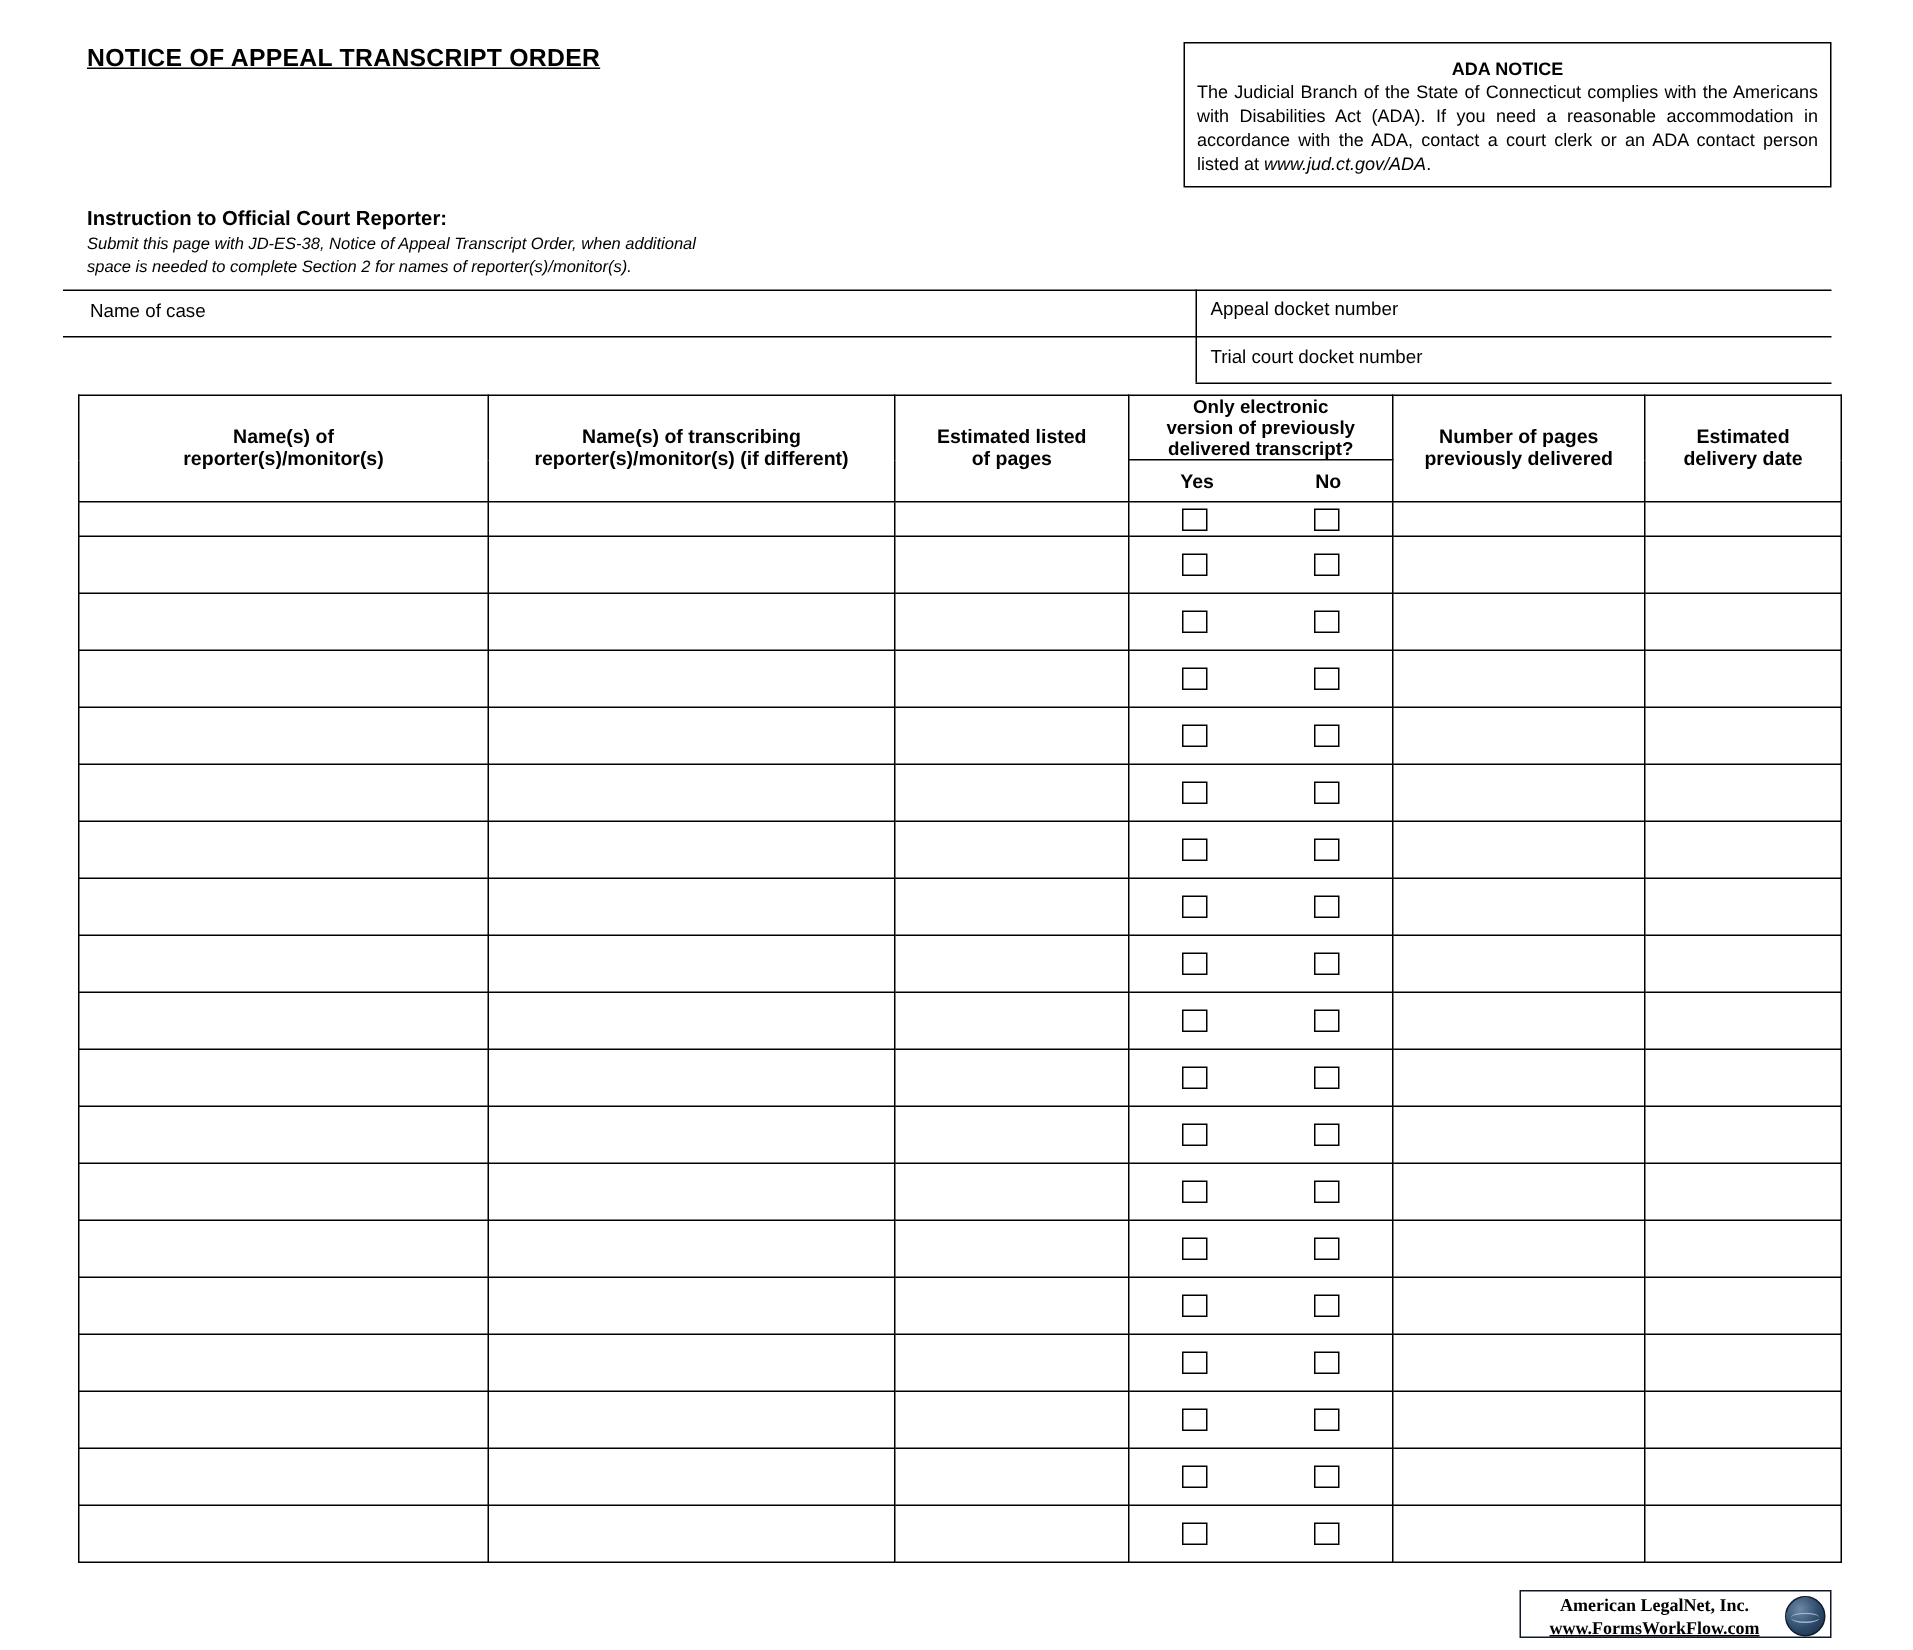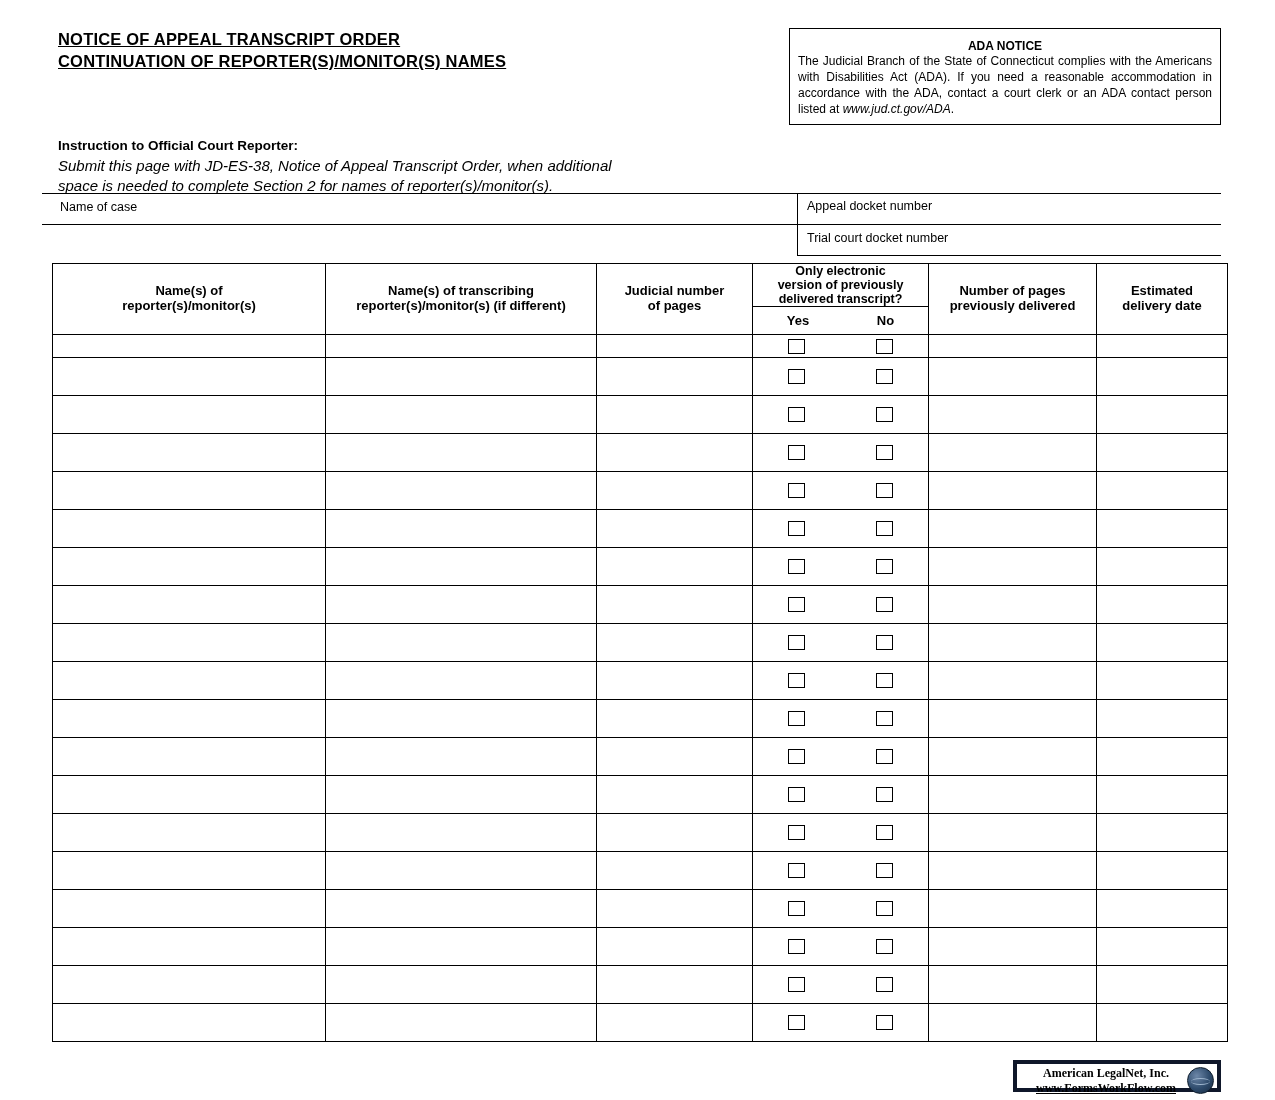--- a/index.html
+++ b/index.html
@@ -70,21 +70,21 @@
     top: 110px;
     width: 700px;
   }
   .instruction-title {
     font-size: 13.5px;
     font-weight: bold;
     margin-bottom: 3px;
     margin-top: 28px;
   }
   .instruction-body {
-    font-size: 15px;
+    font-size: 11px;
     font-style: italic;
     line-height: 1.35;
   }
 
   
   .band {
     position: absolute;
     left: 42px;
     top: 193px;
     width: 1179px;
@@ -189,21 +189,21 @@
     background: #fff;
   }
 
   
   .footer-box {
     position: absolute;
     left: 1013px;
     top: 1060px;
     width: 208px;
     height: 32px;
-    border: 4px solid #0f172a;
+    border: 1px solid #0f172a;
     background: #fff;
     box-sizing: border-box;
   }
   .footer-text {
     position: absolute;
     left: 4px;
     top: 2px;
     width: 170px;
     text-align: center;
     font-family: "Liberation Serif", serif;
@@ -235,21 +235,20 @@
     border-radius: 50%;
   }
 </style>
 </head>
 <body>
 
 <div class="page">
 
   <div class="header">
     <div class="title-line">NOTICE OF APPEAL TRANSCRIPT ORDER</div>
-    <div class="title-line">CONTINUATION OF REPORTER(S)/MONITOR(S) NAMES</div>
   </div>
 
   <div class="ada-box">
     <div class="ada-title">ADA NOTICE</div>
     <div class="ada-text"><span>The Judicial Branch of the State of Connecticut complies with the Americans with Disabilities Act (ADA). If you need a reasonable accommodation in accordance with the ADA, contact a court clerk or an ADA contact person listed at </span><i>www.jud.ct.gov/ADA</i><span>.</span></div>
   </div>
 
   <div class="instruction">
     <div class="instruction-title">Instruction to Official Court Reporter:</div>
     <div class="instruction-body">Submit this page with JD-ES-38, Notice of Appeal Transcript Order, when additional</div>
@@ -271,21 +270,21 @@
       <tr>
         <th class="c1" rowspan="2">
           <div>Name(s) of</div>
           <div>reporter(s)/monitor(s)</div>
         </th>
         <th class="c2" rowspan="2">
           <div>Name(s) of transcribing</div>
           <div>reporter(s)/monitor(s) (if different)</div>
         </th>
         <th class="c3" rowspan="2">
-          <div>Judicial number</div>
+          <div>Estimated listed</div>
           <div>of pages</div>
         </th>
         <th class="c4 yesno-head">
           <div>Only electronic</div>
           <div>version of previously</div>
           <div>delivered transcript?</div>
         </th>
         <th class="c5" rowspan="2">
           <div>Number of pages</div>
           <div>previously delivered</div>

